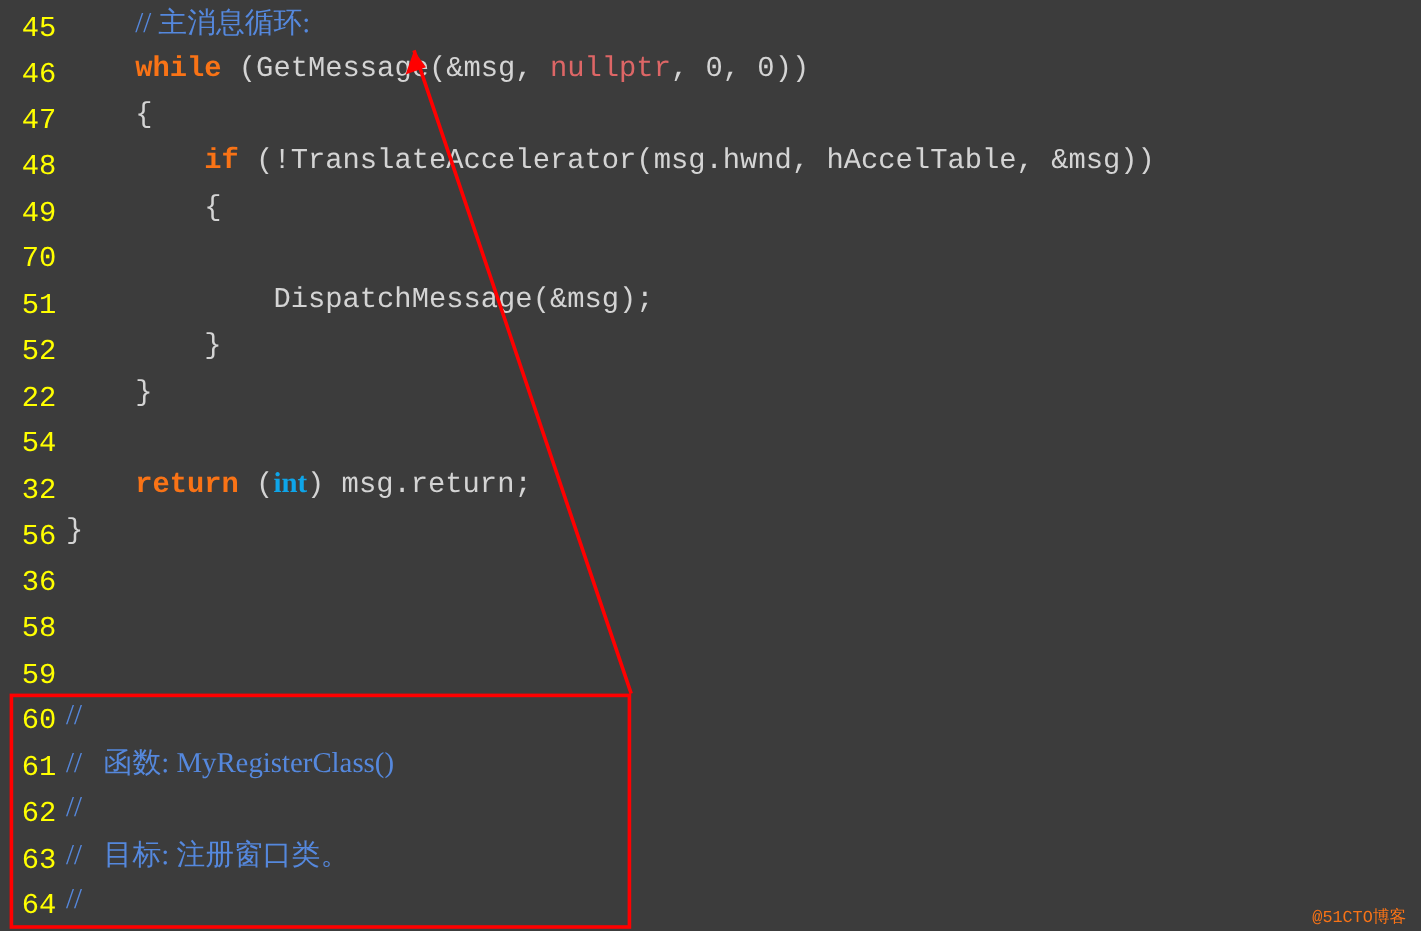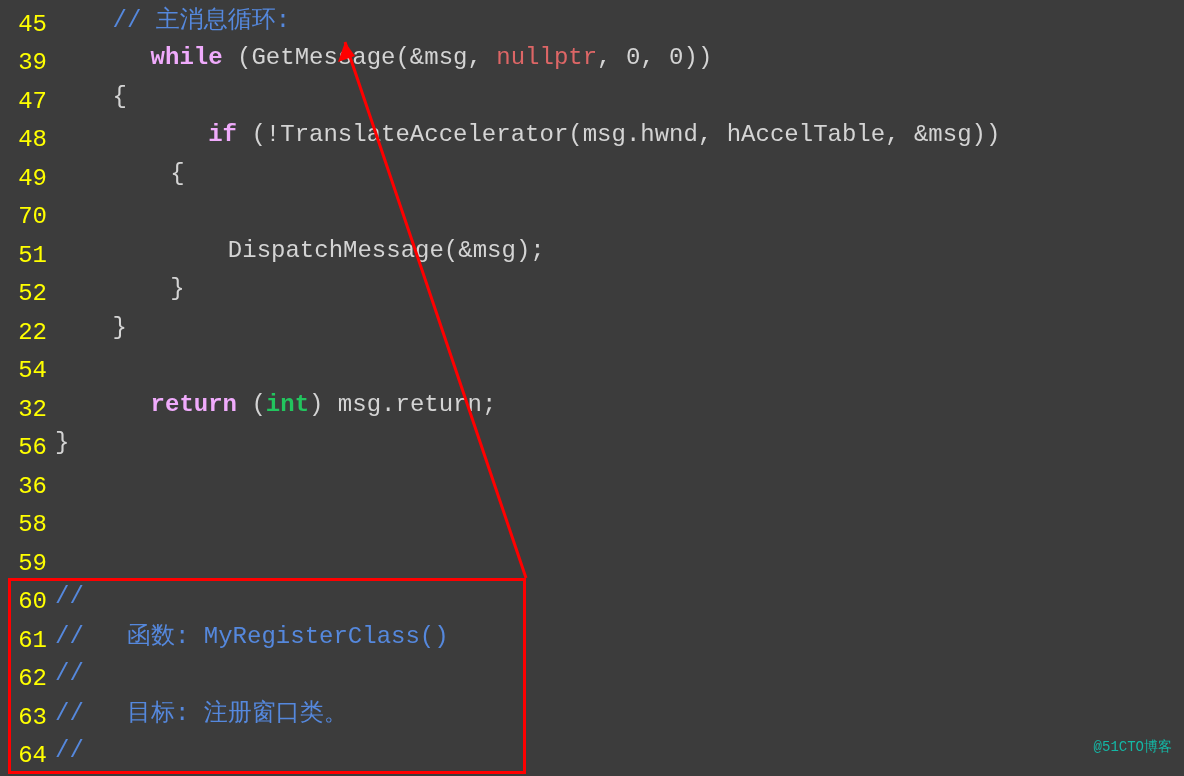--- a/index.html
+++ b/index.html
@@ -29,61 +29,62 @@
       padding-right: 8px;
       font-size: 24px;
       margin-top: 10px;
     }
     .code-content {
       color: #d4d4d4;
       font-size: 24px;
     }
     .comment {
       color: #5588dd;
+      font-family: Liberation Serif, serif;
     }
     .keyword {
-      color: #f0abfc;
+      color: #f97316;
       font-weight: bold;
-      margin-left: 38px;
     }
     .type {
-      color: #22c55e;
+      color: #0ea5e9;
       font-weight: bold;
+      font-family: Liberation Serif, serif;
     }
     .nullptr {
       color: #dd6666;
       font-weight: normal;
     }
     .annotation-box {
       position: absolute;
       left: 8px;
       top: 578px;
       width: 518px;
       height: 196px;
       border: 3px solid #ff0000;
       pointer-events: none;
     }
     .annotation-line {
       position: absolute;
       pointer-events: none;
     }
     .watermark {
       position: absolute;
-      bottom: 20px;
+      bottom: 3px;
       right: 12px;
-      color: #14b8a6;
+      color: #f97316;
       font-size: 14px;
     }
   </style>
 </head>
 <body>
 
 <div id="editor">
     <div class="code-line"><span class="line-number">45</span><span class="code-content"><span>    </span><span class="comment">// 主消息循环:</span></span></div>
-    <div class="code-line"><span class="line-number">39</span><span class="code-content"><span>    </span><span class="keyword">while</span><span> (GetMessage(&amp;msg, </span><span class="nullptr">nullptr</span><span>, 0, 0))</span></span></div>
+    <div class="code-line"><span class="line-number">46</span><span class="code-content"><span>    </span><span class="keyword">while</span><span> (GetMessage(&amp;msg, </span><span class="nullptr">nullptr</span><span>, 0, 0))</span></span></div>
     <div class="code-line"><span class="line-number">47</span><span class="code-content"><span>    {</span></span></div>
     <div class="code-line"><span class="line-number">48</span><span class="code-content"><span>        </span><span class="keyword">if</span><span> (!TranslateAccelerator(msg.hwnd, hAccelTable, &amp;msg))</span></span></div>
     <div class="code-line"><span class="line-number">49</span><span class="code-content"><span>        {</span></span></div>
     <div class="code-line"><span class="line-number">70</span></div>
     <div class="code-line"><span class="line-number">51</span><span class="code-content"><span>            DispatchMessage(&amp;msg);</span></span></div>
     <div class="code-line"><span class="line-number">52</span><span class="code-content"><span>        }</span></span></div>
     <div class="code-line"><span class="line-number">22</span><span class="code-content"><span>    }</span></span></div>
     <div class="code-line"><span class="line-number">54</span><span class="code-content"></span></div>
     <div class="code-line"><span class="line-number">32</span><span class="code-content"><span>    </span><span class="keyword">return</span><span> (</span><span class="type">int</span><span>) msg.return;</span></span></div>
     <div class="code-line"><span class="line-number">56</span><span class="code-content"><span>}</span></span></div>

